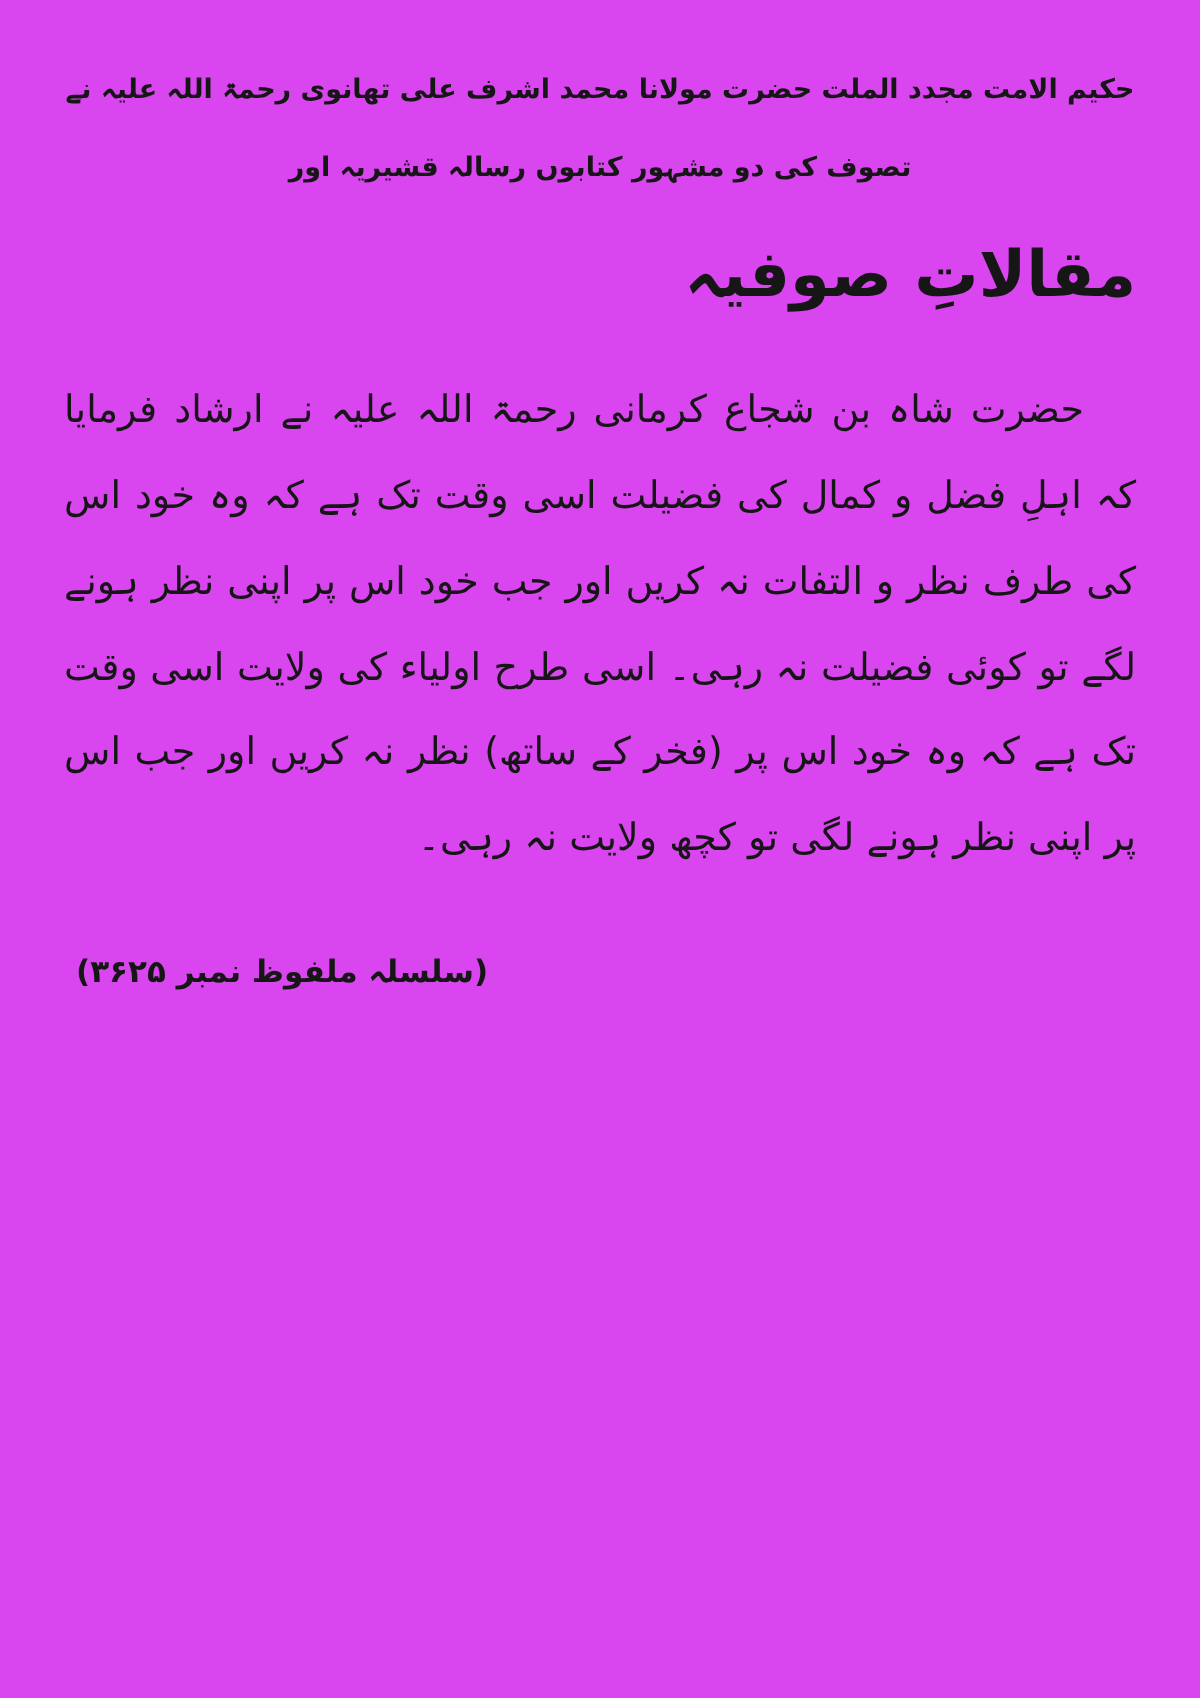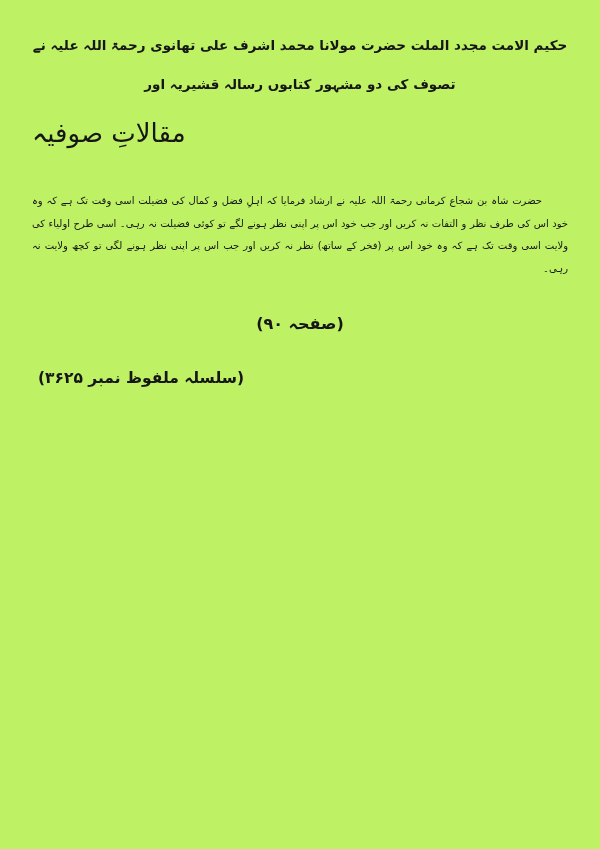--- a/index.html
+++ b/index.html
@@ -5,53 +5,53 @@
   html, body {
     margin: 0;
     padding: 0;
     background: #ffffff;
   }
   .page {
     position: relative;
     width: 600px;
     height: 849px;
     margin: 0 auto;
-    background: #bef264;
+    background: #d946ef;
     color: #161616;
     box-sizing: border-box;
     padding: 26px 32px 0 32px;
     overflow: hidden;
     direction: rtl;
     font-family: "DejaVu Sans", sans-serif;
   }
   .header-note {
     text-align: center;
     font-size: 13.5px;
     line-height: 2.9;
     font-weight: 600;
   }
   .header-note p {
     margin: 0;
   }
   .doc-title {
     margin: 14px 0 0 0;
-    text-align: left;
-    font-size: 26px;
-    font-weight: normal;
+    text-align: right;
+    font-size: 32px;
+    font-weight: bold;
     letter-spacing: 0;
   }
   .chapter-heading {
     margin: 36px 0 0 0;
     text-align: center;
     font-size: 25px;
     font-weight: bold;
   }
   .body-para {
-    margin: 42px 0 0 0;
-    font-size: 10px;
+    margin: 28px 0 0 0;
+    font-size: 19px;
     line-height: 2.25;
     text-align: justify;
     text-indent: 26px;
   }
   .body-para.second {
     margin-top: 10px;
   }
   .page-ref {
     margin-top: 34px;
     text-align: center;
@@ -74,17 +74,16 @@
   <div class="header-note">
     <p>حکیم الامت مجدد الملت حضرت مولانا محمد اشرف علی تھانوی رحمۃ اللہ علیہ نے تصوف کی دو مشہور کتابوں رسالہ قشیریہ اور</p>
   </div>
 
   <h1 class="doc-title">مقالاتِ صوفیہ</h1>
 
 
   <p class="body-para">حضرت شاہ بن شجاع کرمانی رحمۃ اللہ علیہ نے ارشاد فرمایا کہ اہلِ فضل و کمال کی فضیلت اسی وقت تک ہے کہ وہ خود اس کی طرف نظر و التفات نہ کریں اور جب خود اس پر اپنی نظر ہونے لگے تو کوئی فضیلت نہ رہی۔ اسی طرح اولیاء کی ولایت اسی وقت تک ہے کہ وہ خود اس پر (فخر کے ساتھ) نظر نہ کریں اور جب اس پر اپنی نظر ہونے لگی تو کچھ ولایت نہ رہی۔</p>
 
 
-  <div class="page-ref">(صفحہ ۹۰)</div>
 
   <div class="serial-number">(سلسلہ ملفوظ نمبر ۳۶۲۵)</div>
 
 </div>
 
 </body></html>

